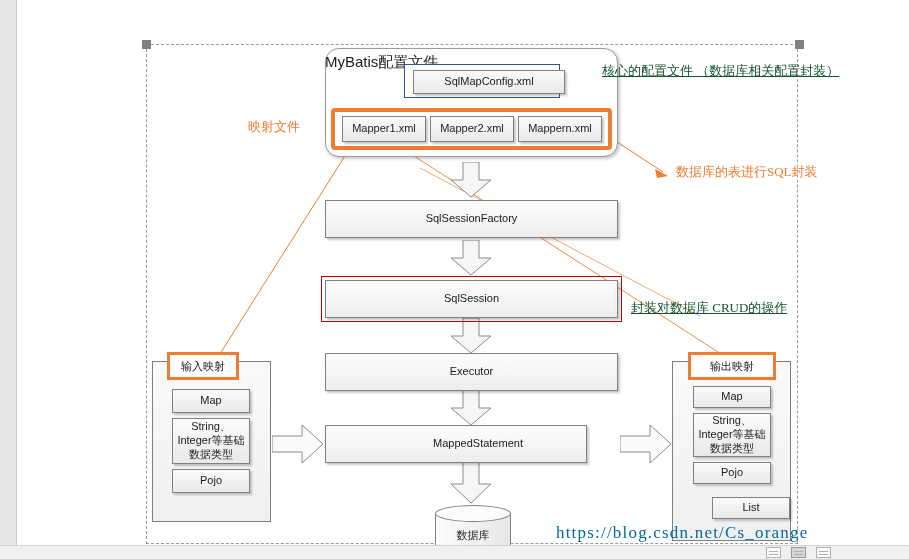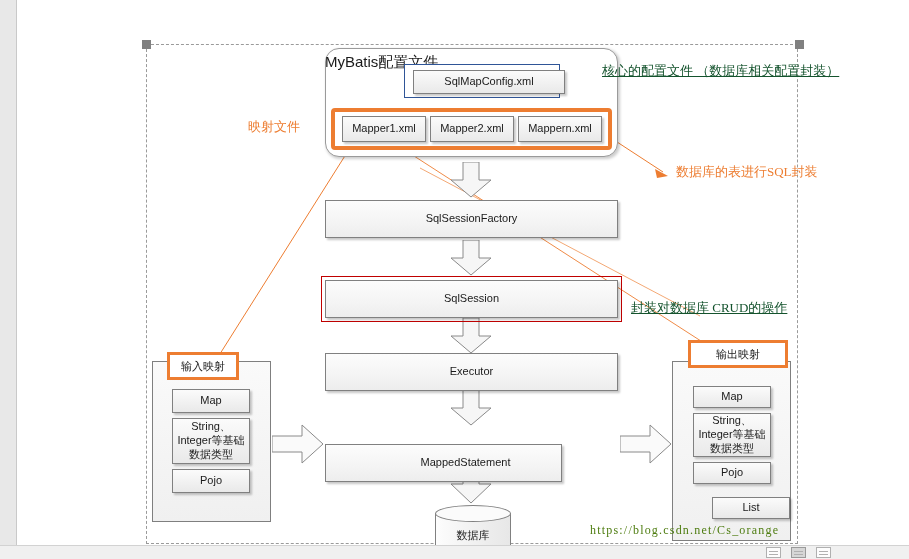--- a/index.html
+++ b/index.html
@@ -64,25 +64,25 @@
     position: absolute;
     width: 9px; height: 9px;
     background: #808080;
   }
   .sel-tl { left: -5px;  top: -5px; }
   .sel-tr { left: 648px; top: -5px; }
 
   
   .watermark {
     position: absolute;
-    left: 590px; top: 523px;
+    left: 556px; top: 523px;
     font-family: "Liberation Serif", "DejaVu Serif", serif;
-    font-size: 12px;
+    font-size: 17px;
     letter-spacing: 1.2px;
-    color: #4d7c0f;
+    color: #0369a1;
     white-space: nowrap;
   }
 
   
   .node {
     position: absolute;
     background: linear-gradient(to bottom, #fbfbfb 0%, #f2f2f2 50%, #e9e9e9 100%);
     border: 1px solid #808080;
     display: flex; align-items: center; justify-content: center;
     text-align: center;
@@ -253,21 +253,21 @@
     </svg>
   </div>
 
   <div class="node plain shadow" style="left:325px; top:200px; width:293px; height:38px;">SqlSessionFactory</div>
 
   <div style="position:absolute; left:321px; top:276px; width:301px; height:46px; border:1px solid #c00000;"></div>
   <div class="node plain shadow" style="left:325px; top:353px; width:293px; height:38px;">Executor</div>
 
   <div class="node plain shadow" style="left:325px; top:280px; width:293px; height:38px;">SqlSession</div>
 
-  <div class="node plain shadow" style="left:325px; top:444px; width:237px; height:38px;padding-left:44px;">MappedStatement</div>
+  <div class="node plain shadow" style="left:325px; top:425px; width:262px; height:38px;padding-left:44px;">MappedStatement</div>
 
   <div class="cylinder">
     <div class="cyl-body"></div>
     <div class="cyl-top"></div>
     <div class="cyl-label">数据库</div>
   </div>
 
   <div class="arrow-right" style="left:272px; top:422px;">
     <svg width="52" height="44" viewBox="0 0 52 44">
       <polygon points="0,14 30,14 30,3 51,22 30,41 30,30 0,30" fill="#fafafa" stroke="#8a8a8a" stroke-width="1"></polygon>
@@ -279,21 +279,21 @@
     </svg>
   </div>
 
   <div class="panel" style="left:152px; top:361px; width:119px; height:161px;"></div>
   <div class="hl-box" style="left:167px; top:352px; width:72px; height:28px;">输入映射</div>
   <div class="node shadow" style="left:172px; top:389px; width:78px; height:24px;">Map</div>
   <div class="node shadow" style="left:172px; top:418px; width:78px; height:46px; padding:0 3px;">String、Integer等基础数据类型</div>
   <div class="node shadow" style="left:172px; top:469px; width:78px; height:24px;">Pojo</div>
 
   <div class="panel" style="left:672px; top:361px; width:119px; height:180px;"></div>
-  <div class="hl-box" style="left:688px; top:340px; width:100px; height:28px;">输出映射</div>
+  <div class="hl-box" style="left:688px; top:352px; width:88px; height:28px;">输出映射</div>
   <div class="node shadow" style="left:693px; top:386px; width:78px; height:22px;">Map</div>
   <div class="node shadow" style="left:693px; top:413px; width:78px; height:44px; padding:0 3px;">String、Integer等基础数据类型</div>
   <div class="node shadow" style="left:693px; top:462px; width:78px; height:22px;">Pojo</div>
   <div class="node shadow" style="left:693px; top:497px; width:78px; height:22px;margin-left:19px;">List</div>
 
   <div class="anno anno-red" style="left:602px; top:62px;">核心的配置文件 （数据库相关配置封装）</div>
   <div class="anno anno-orange" style="left:248px; top:118px;">映射文件</div>
   <div class="anno anno-red" style="left:631px; top:299px;">封装对数据库 CRUD的操作</div>
   <div class="anno anno-orange" style="left:676px; top:163px;">数据库的表进行SQL封装</div>
 

